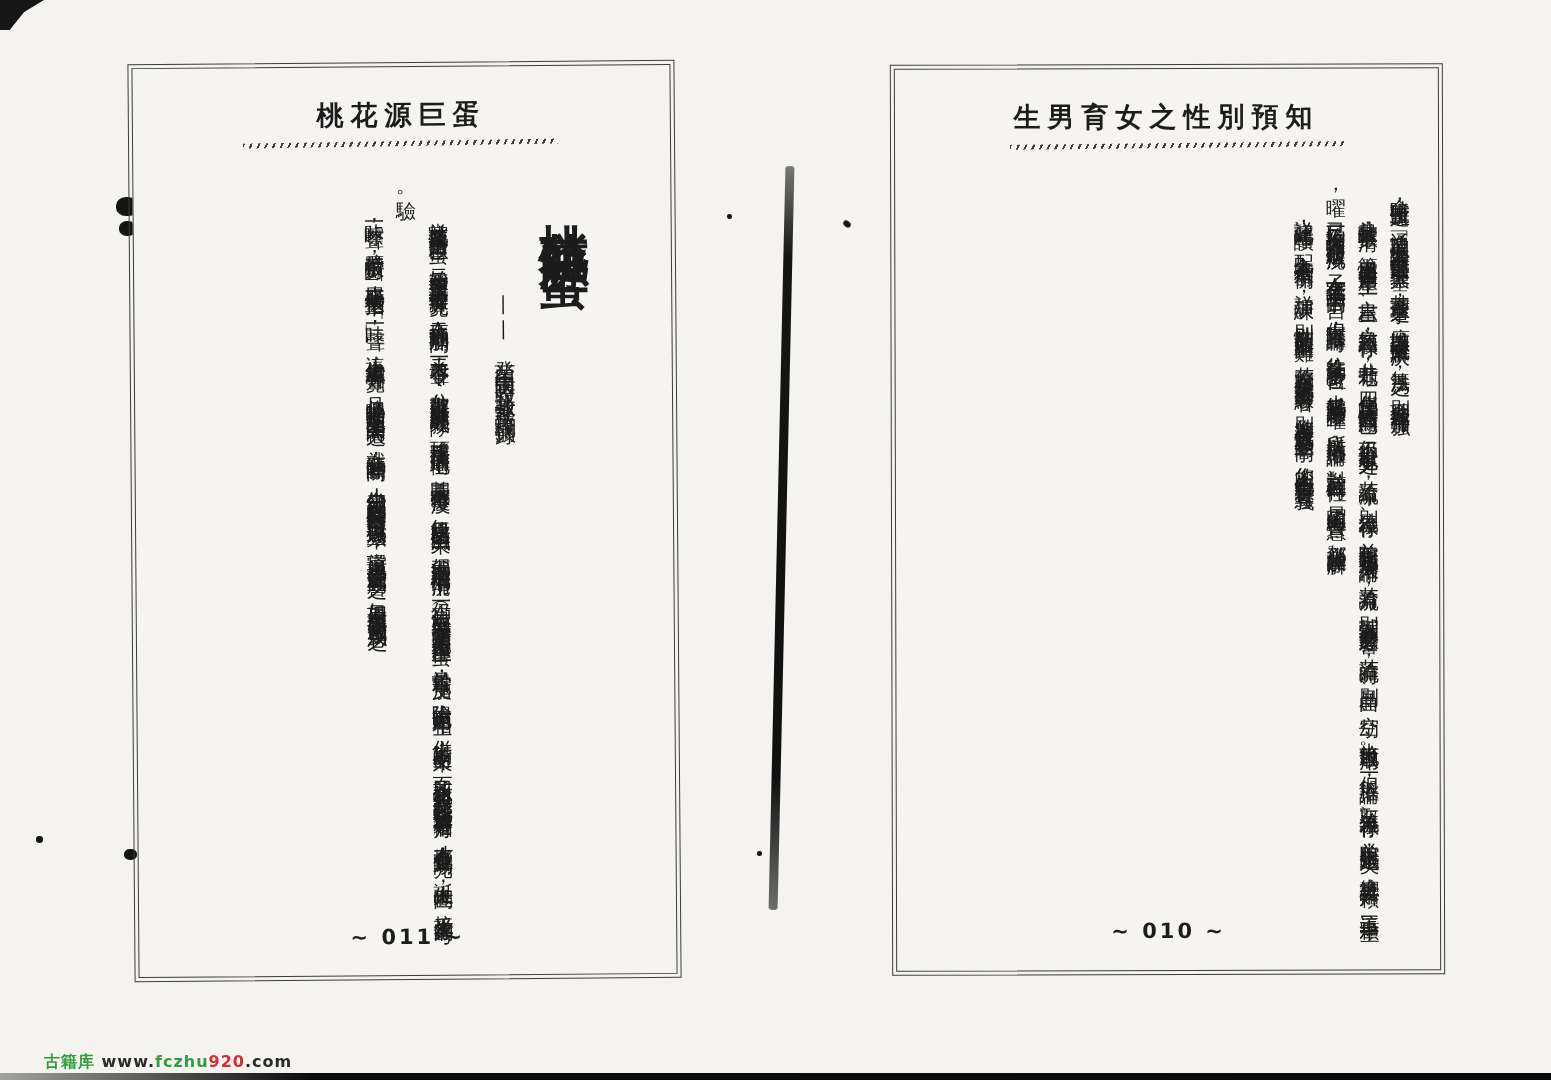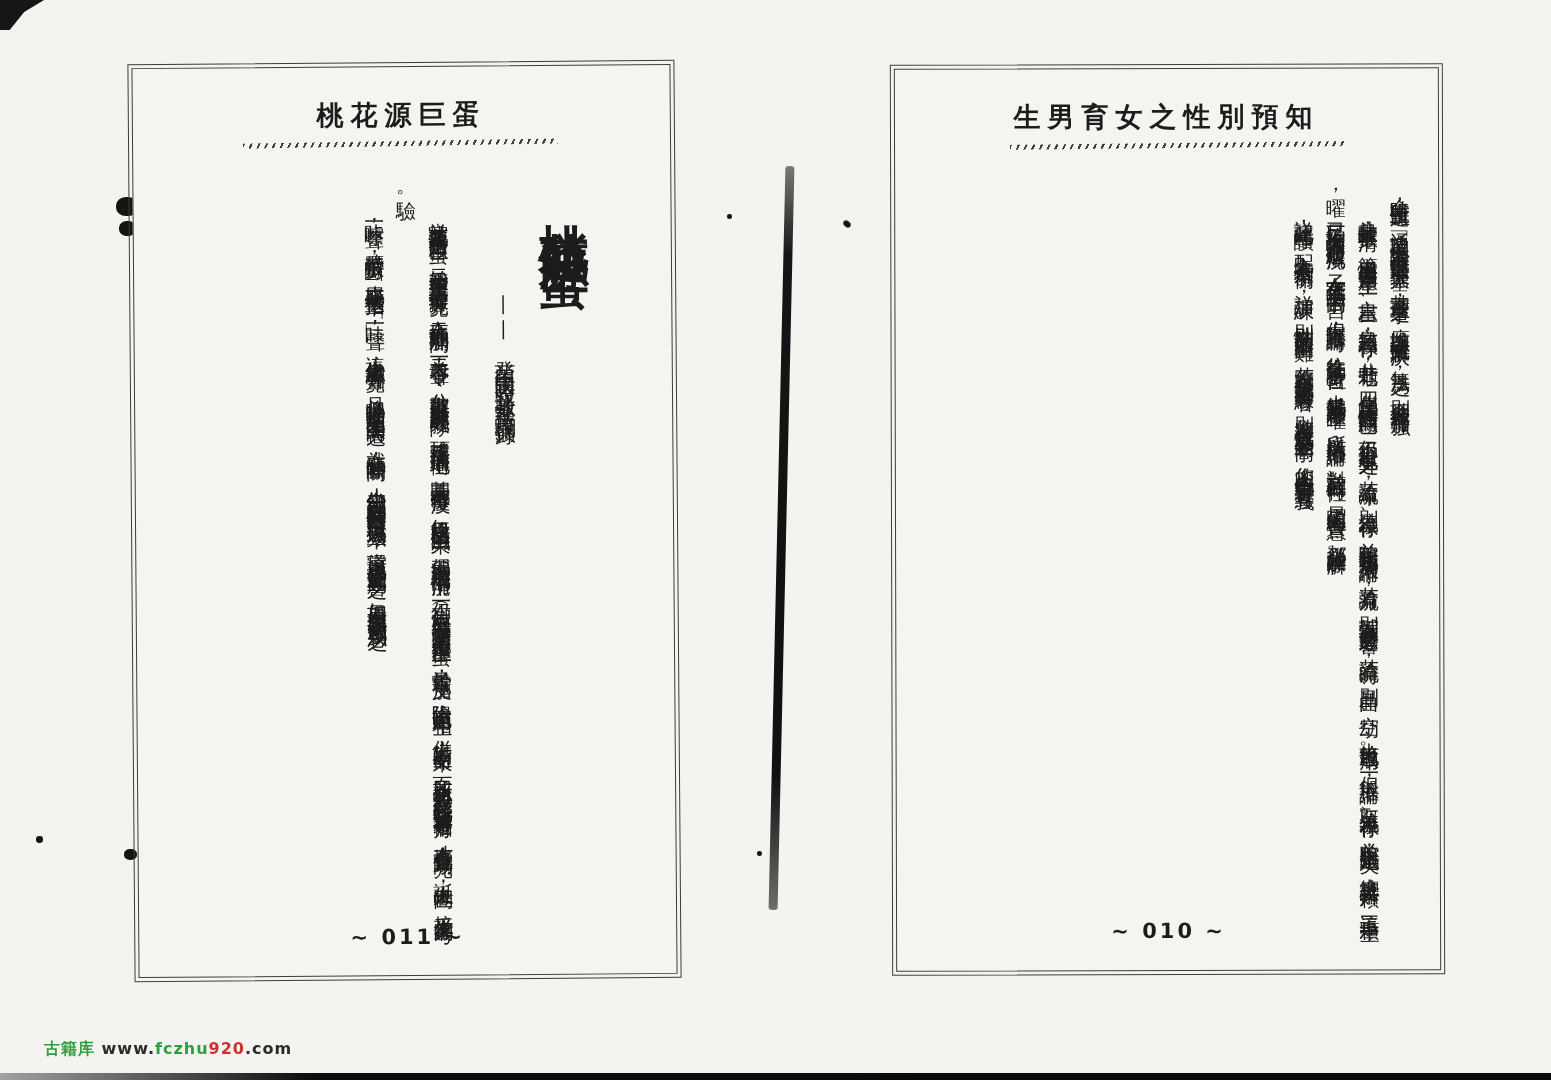--- a/index.html
+++ b/index.html
@@ -61,21 +61,21 @@
     background:linear-gradient(to right,rgba(10,10,10,.35),#0c0c0c 20%,#0a0a0a);
   }
   .corner-mark{
     position:absolute;left:0;top:0;width:44px;height:30px;
     background:#161616;
     clip-path:polygon(0 0,100% 0,55% 40%,22% 100%,0 100%);
     filter:blur(.5px);
   }
   .speck{position:absolute;background:#141414;border-radius:45%;filter:blur(.4px);}
   .watermark{
-    position:absolute;left:44px;bottom:20px;
+    position:absolute;left:44px;bottom:7px;
     font-size:16px;font-weight:bold;letter-spacing:1px;white-space:nowrap;
   }
   .wm-green{color:#2f9e3c;}
   .wm-dark{color:#2b2b2b;}
   .wm-red{color:#d22f2f;}
 </style>
 </head>
 <body>
 
 <div class="corner-mark"></div>

